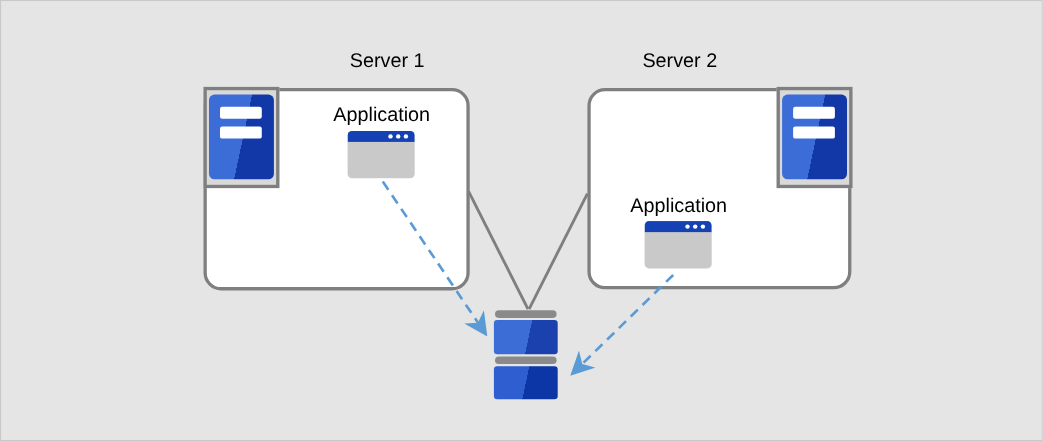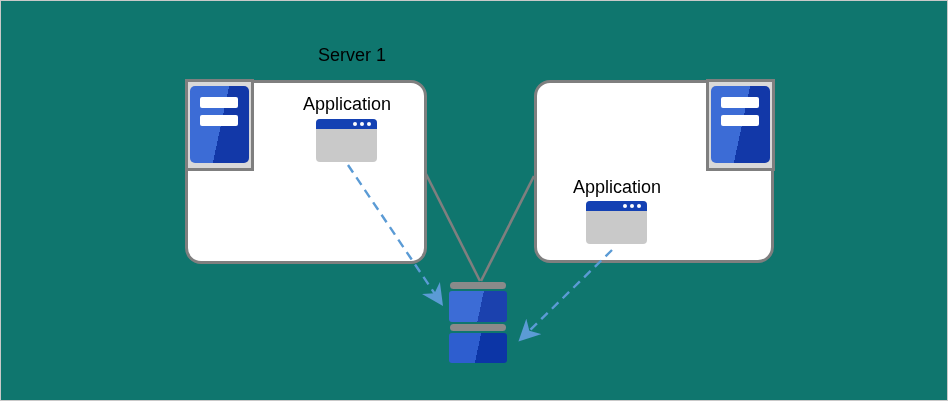--- a/index.html
+++ b/index.html
@@ -2,21 +2,21 @@
 <html><head>
 <meta charset="utf-8">
 <style>
   html, body { margin: 0; padding: 0; background: #ffffff; }
   * { box-sizing: border-box; }
 
   .canvas {
     position: relative;
     width: 948px;
     height: 401px;
-    background: #0f766e;
+    background: #e5e5e5;
     border: 1px solid #c9c9c9;
     font-family: "Liberation Sans", sans-serif;
     overflow: hidden;
   }
 
   .label {
     position: absolute;
     font-size: 18px;
     line-height: 21px;
     color: #000000;
@@ -122,20 +122,21 @@
 </style>
 </head>
 <body>
 
 <div class="canvas">
 
   <div class="group-box box-server1"></div>
   <div class="group-box box-server2"></div>
 
   <div class="label" style="left:281px; top:44px; width:140px;">Server 1</div>
+  <div class="label" style="left:547px; top:44px; width:140px;">Server 2</div>
 
   <div class="server-icon server-icon-1">
     <div class="server-tower">
       <div class="server-slot s1"></div>
       <div class="server-slot s2"></div>
     </div>
   </div>
   <div class="server-icon server-icon-2">
     <div class="server-tower">
       <div class="server-slot s1"></div>

